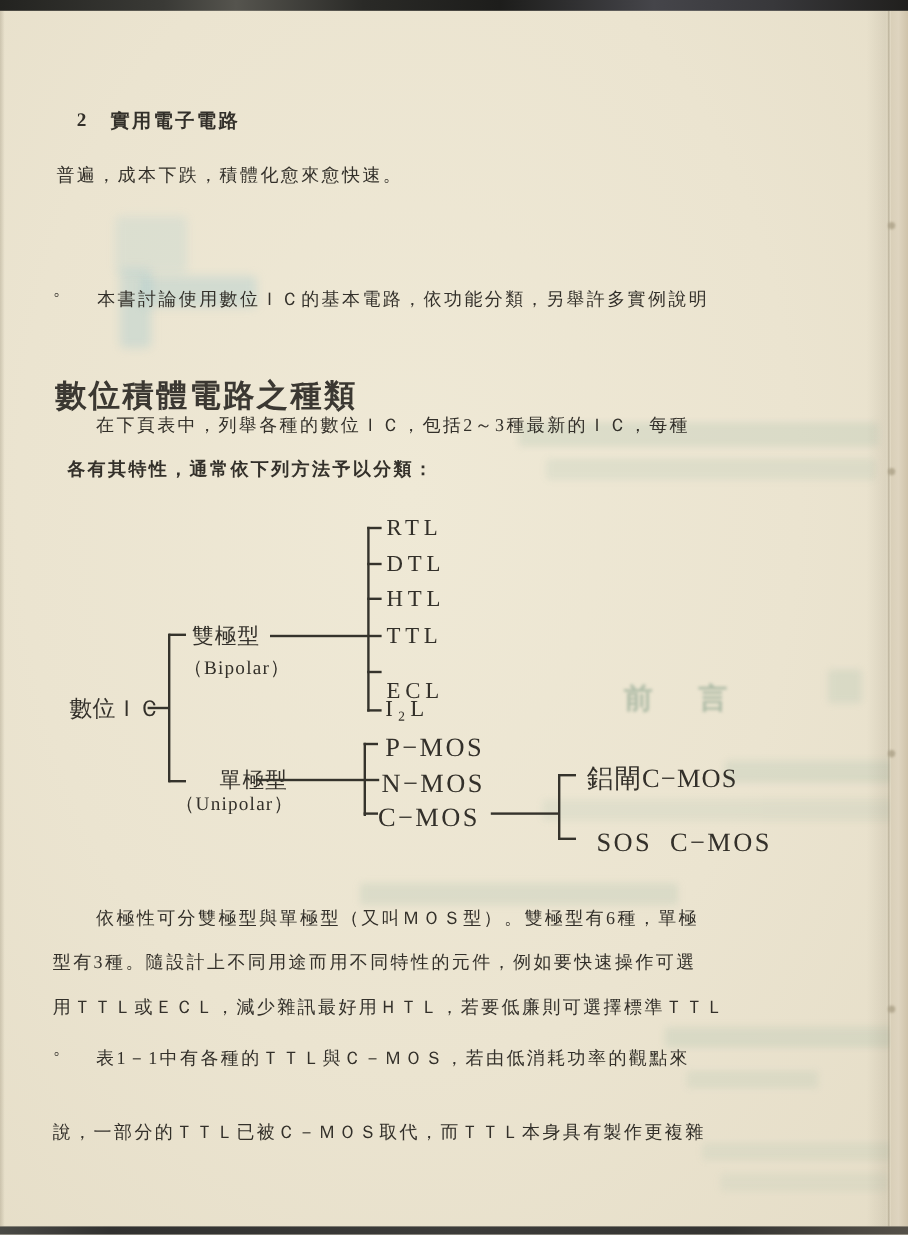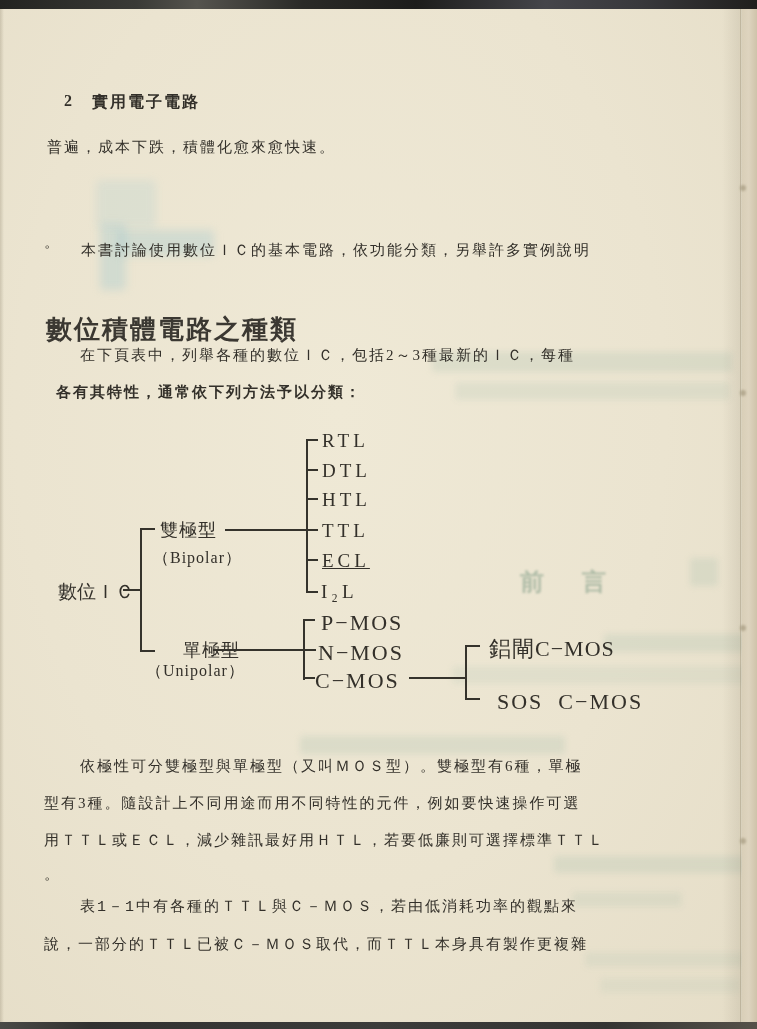--- a/index.html
+++ b/index.html
@@ -84,21 +84,21 @@
     <div class="ln" style="left:306px;top:439px;width:2px;height:154px;"></div>
     <div class="ln" style="left:306px;top:439px;width:12px;height:2px;"></div>
     <div class="ln" style="left:306px;top:469px;width:12px;height:2px;"></div>
     <div class="ln" style="left:306px;top:498px;width:12px;height:2px;"></div>
     <div class="ln" style="left:306px;top:559px;width:12px;height:2px;"></div>
     <div class="ln" style="left:306px;top:591px;width:12px;height:2px;"></div>
     <div class="txt dlat" style="left:322px;top:430px;">RTL</div>
     <div class="txt dlat" style="left:322px;top:460px;">DTL</div>
     <div class="txt dlat" style="left:322px;top:489px;">HTL</div>
     <div class="txt dlat" style="left:322px;top:520px;">TTL</div>
-    <div class="txt dlat" style="left:322px;top:550px;text-decoration:underline;">ECL</div>
+    <div class="txt dlat" style="left:322px;top:566px;">ECL</div>
     <div class="txt dlat" style="left:321px;top:581px;">I₂L</div>
 
     <div class="txt dcjk" style="left:159px;top:640px;margin-left:24px;">單極型</div>
     <div class="txt dsub" style="left:146px;top:662px;">（Unipolar）</div>
     <div class="ln" style="left:213px;top:649px;width:103px;height:2px;"></div>
     <div class="ln" style="left:303px;top:619px;width:2px;height:61px;"></div>
     <div class="ln" style="left:303px;top:619px;width:12px;height:2px;"></div>
     <div class="ln" style="left:303px;top:677px;width:12px;height:2px;"></div>
     <div class="txt dmos" style="left:321px;top:610px;">P−MOS</div>
     <div class="txt dmos" style="left:318px;top:640px;">N−MOS</div>
@@ -109,21 +109,21 @@
     <div class="ln" style="left:466px;top:645px;width:14px;height:2px;"></div>
     <div class="ln" style="left:466px;top:698px;width:14px;height:2px;"></div>
     <div class="txt dmos" style="left:489px;top:636px;letter-spacing:1px;">鋁閘C−MOS</div>
     <div class="txt dmos" style="left:497px;top:689px;">SOS  C−MOS</div>
   </div>
 
   <div class="txt b19" style="left:80px;top:758px;">依極性可分雙極型與單極型（又叫ＭＯＳ型）。雙極型有6種，單極</div>
   <div class="txt b19" style="left:44px;top:795px;">型有3種。隨設計上不同用途而用不同特性的元件，例如要快速操作可選</div>
   <div class="txt b19" style="left:44px;top:832px;">用ＴＴＬ或ＥＣＬ，減少雜訊最好用ＨＴＬ，若要低廉則可選擇標準ＴＴＬ</div>
   <div class="txt b19" style="left:44px;top:866px;">。</div>
-  <div class="txt b19" style="left:80px;top:899px;font-family:Liberation Mono, monospace;">表1－1中有各種的ＴＴＬ與Ｃ－ＭＯＳ，若由低消耗功率的觀點來</div>
+  <div class="txt b19" style="left:80px;top:875px;">表1－1中有各種的ＴＴＬ與Ｃ－ＭＯＳ，若由低消耗功率的觀點來</div>
   <div class="txt b19" style="left:44px;top:936px;">說，一部分的ＴＴＬ已被Ｃ－ＭＯＳ取代，而ＴＴＬ本身具有製作更複雜</div>
 
   <div class="fold-shadow"></div>
   <div class="fold-crease"></div>
   <div class="fold-band"></div>
   <div class="crease-dot" style="left:740px;top:185px;"></div>
   <div class="crease-dot" style="left:740px;top:390px;"></div>
   <div class="crease-dot" style="left:740px;top:625px;"></div>
   <div class="crease-dot" style="left:740px;top:838px;"></div>
   <div class="left-edge"></div>

